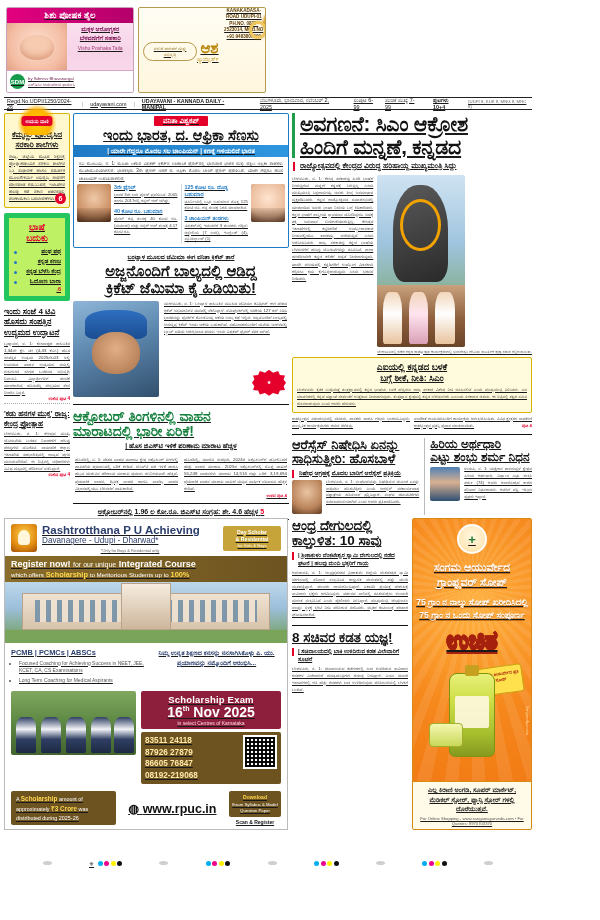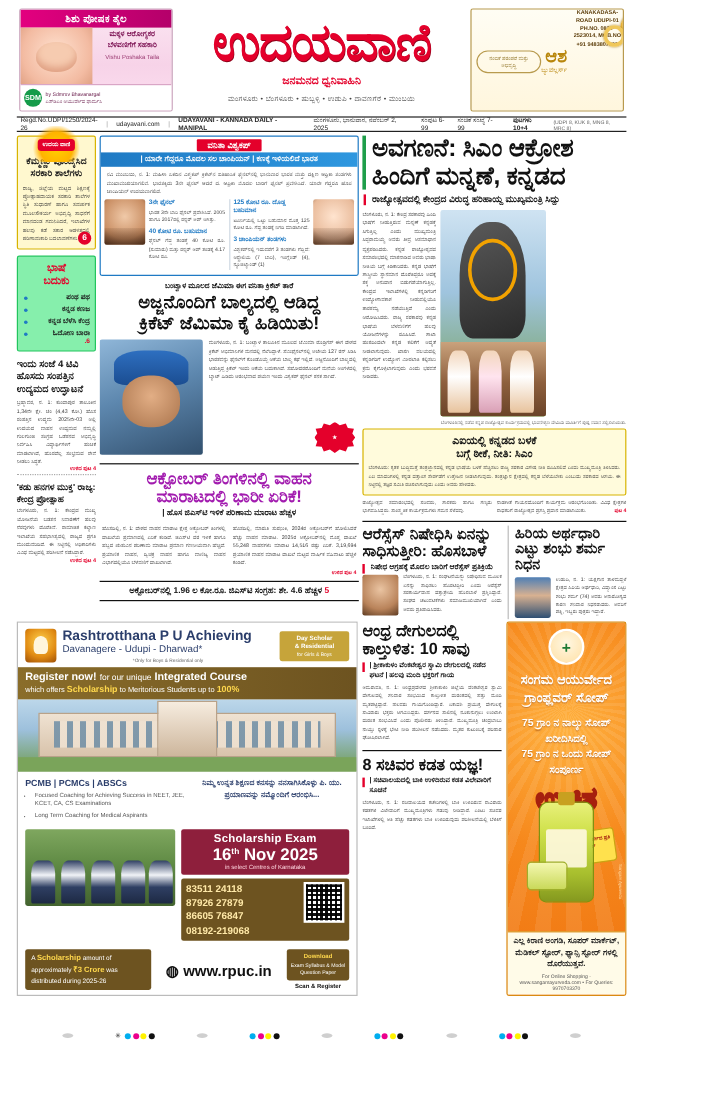--- a/index.html
+++ b/index.html
@@ -3,21 +3,21 @@
 <meta charset="utf-8">
 <style>
   * { box-sizing: border-box; }
   html, body { margin:0; padding:0; }
   body {
     width:600px; height:920px; overflow:hidden;
     background:#ffffff;
     font-family:"Liberation Sans", sans-serif;
     color:#1a1a1a;
   }
-  .page { width:536px; height:920px; position:relative; background:#fff; padding:0 14px; }
+  .page { width:536px; height:920px; position:relative; background:#fff; padding:0 4px;text-decoration:underline; }
 
   
   .masthead { display:flex; align-items:center; height:96px; padding:4px 2px 0 2px; gap:4px; }
   .mh-ad-left {
     width:128px; height:86px; border:1px solid #c9a2bb; border-radius:2px;
     background:linear-gradient(180deg,#fbe6f2 0%,#f7d3e8 55%,#fcdff0 100%);
     position:relative; overflow:hidden; display:flex; flex-direction:column; align-items:center;
   }
   .mh-ad-left .ad-band {
     width:100%; background:linear-gradient(90deg,#e3007f,#b4006a);
@@ -108,21 +108,21 @@
     background:#e4002b; color:#fff; font-size:5px; font-weight:bold; border-radius:3px;
     padding:2px 4px; line-height:1.25; text-align:center; white-space:nowrap;
   }
   .rail-box h4 { margin:0 0 3px; font-size:7.6px; color:#1a1a1a; text-align:center; line-height:1.3; }
   .rail-box p { margin:0; font-size:4.6px; line-height:1.55; color:#333; text-align:justify; }
   .pg-chip {
     position:absolute; right:3px; bottom:3px; width:11px; height:11px; border-radius:50%;
     background:#e4002b; color:#fff; font-size:7px; font-weight:bold;
     display:flex; align-items:center; justify-content:center;
   }
-  .rail-lang { border:1px solid #22c55e; background:#86efac; border-radius:2px; padding:4px; margin-bottom:6px; position:relative; }
+  .rail-lang { border:5px solid #22c55e; background:#bef264; border-radius:2px; padding:4px; margin-bottom:6px; position:relative; }
   .rail-lang .hd {
     text-align:center; font-size:9px; font-weight:bold; color:#e4002b; line-height:1.15; margin-bottom:3px;
   }
   .rail-lang ul { margin:0; padding:0; list-style:none; }
   .rail-lang li {
     font-size:6px; color:#1a1a1a; font-weight:bold; padding:1.5px 0 1.5px 8px; position:relative; text-align:right;
   }
   .rail-lang li::before {
     content:""; position:absolute; left:1px; top:5px; width:3px; height:3px; border-radius:50%; background:#1f7ac4;
   }
@@ -181,21 +181,21 @@
   }
   .mid-body { font-size:4.4px; line-height:1.62; color:#3a3a3a; text-align:justify; padding:3px 2px 0; }
   .mid-body .col2 { column-count:2; column-gap:6px; }
   .burst {
     position:absolute; right:3px; bottom:3px; width:34px; height:26px;
     background:#e4002b; color:#fff; font-size:4.6px; font-weight:bold; text-align:center;
     display:flex; align-items:center; justify-content:center; line-height:1.25;
     clip-path:polygon(50% 0,62% 11%,77% 5%,82% 20%,97% 22%,93% 37%,100% 50%,93% 63%,97% 78%,82% 80%,77% 95%,62% 89%,50% 100%,38% 89%,23% 95%,18% 80%,3% 78%,7% 63%,0 50%,7% 37%,3% 22%,18% 20%,23% 5%,38% 11%);
   }
   .mid-hr { border-top:1px solid #111; margin:5px 0 4px; }
-  .mid-story2 h2 { margin:0; text-align:center; font-size:14px; line-height:1.12; color:#a21caf; }
+  .mid-story2 h2 { margin:0; font-size:14px; line-height:1.12; color:#15803d; }
   .mid-story2 .sub { font-size:6.8px; font-weight:bold; text-align:center; color:#111; padding:2px 0 3px; }
   .mid-flash {
     margin-top:4px; border-top:1px solid #111; border-bottom:1px solid #111;
     font-size:7px; font-weight:bold; color:#111; text-align:center; padding:3px 2px; line-height:1.3;
   }
   .mid-flash .pg { color:#e4002b; }
 
   
   .lead-head {
     border-left:3px solid #1e9e4a; padding-left:5px;
@@ -451,25 +451,20 @@
       </div>
       <div class="ad-foot">
         <div class="ad-logo">SDM</div>
         <div class="ad-foot-txt">
           <div>by Sdmrsv Bhavanargal</div>
           <div>ಎಸ್‌ಡಿಎಂ ಆಯುರ್ವೇದ ಫಾರ್ಮಸಿ</div>
         </div>
       </div>
     </div>
 
-    <div class="mh-center">
-      <div class="mh-title">ಉದಯವಾಣಿ</div>
-      <div class="mh-tagline">ಜನಮನದ ಧ್ವನಿವಾಹಿನಿ</div>
-      <div class="mh-editions">ಮಂಗಳೂರು • ಬೆಂಗಳೂರು • ಹುಬ್ಬಳ್ಳಿ • ಉಡುಪಿ • ದಾವಣಗೆರೆ • ಮುಂಬಯಿ</div>
-    </div>
 
     <div class="mh-ad-right">
       <div class="jr-top">
         <div class="jr-badge">ನಂಬಿಕೆ ಪರಂಪರೆ ಮತ್ತು ಅಭಿವೃದ್ಧಿ</div>
         <div class="jr-brand">
           <div class="bn">ಆಶ</div>
           <div class="bs">ಜ್ಯುವೆಲ್ಲರ್ಸ್</div>
         </div>
       </div>
       <div class="jr-img">
@@ -541,20 +536,21 @@
         <div class="more">ಉಳಿದ ಪುಟ 4</div>
       </div>
     </div>
 
     <div class="col-mid">
 
       <div class="pkg">
         <div class="pkg-kicker-wrap">
           <span>ವನಿತಾ ವಿಶ್ವಕಪ್</span>
         </div>
+        <h2>ಇಂದು ಭಾರತ, ದ. ಆಫ್ರಿಕಾ ಸೆಣಸು</h2>
         <div class="pkg-sub">| ಯಾರೇ ಗೆದ್ದರೂ ಮೊದಲ ಸಲ ಚಾಂಪಿಯನ್ | ಕಣಕ್ಕೆ ಇಳಿಯಲಿದೆ ಭಾರತ</div>
         <div class="pkg-lead">ನವಿ ಮುಂಬಯಿ, ನ. 1: ಮಹಿಳಾ ಏಕದಿನ ವಿಶ್ವಕಪ್ ಕ್ರಿಕೆಟ್‌ನ ಐತಿಹಾಸಿಕ ಫೈನಲ್‌ನಲ್ಲಿ ಭಾನುವಾರ ಭಾರತ ಮತ್ತು ದಕ್ಷಿಣ ಆಫ್ರಿಕಾ ತಂಡಗಳು ಮುಖಾಮುಖಿಯಾಗಲಿವೆ. ಭಾರತಕ್ಕಿದು 3ನೇ ಫೈನಲ್ ಆದರೆ ದ. ಆಫ್ರಿಕಾ ಮೊದಲ ಬಾರಿಗೆ ಫೈನಲ್ ಪ್ರವೇಶಿಸಿದೆ. ಯಾರೇ ಗೆದ್ದರೂ ಹೊಸ ಚಾಂಪಿಯನ್ ಉದಯವಾಗಲಿದೆ.</div>
         <div class="pkg-stats">
           <div class="pkg-face"></div>
           <div class="pkg-col">
             <div class="st">3ನೇ ಫೈನಲ್</div>
             <div class="sx">ಭಾರತ 3ನೇ ಬಾರಿ ಫೈನಲ್ ಪ್ರವೇಶಿಸಿದೆ. 2005 ಹಾಗೂ 2017ರಲ್ಲಿ ರನ್ನರ್ ಅಪ್ ಆಗಿತ್ತು.</div>
             <div class="st" style="padding-top:3px">40 ಕೋಟಿ ರೂ. ಬಹುಮಾನ</div>
             <div class="sx">ಫೈನಲ್ ಗೆದ್ದ ತಂಡಕ್ಕೆ 40 ಕೋಟಿ ರೂ. (ಸುಮಾರು) ಮತ್ತು ರನ್ನರ್ ಅಪ್ ತಂಡಕ್ಕೆ 4.17 ಕೋಟಿ ರೂ.</div>
           </div>

